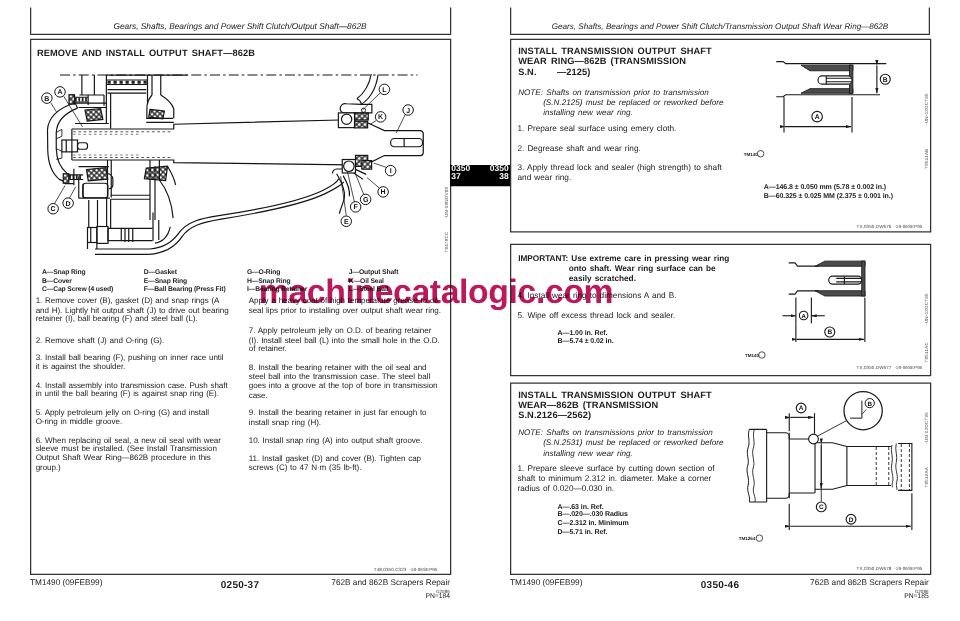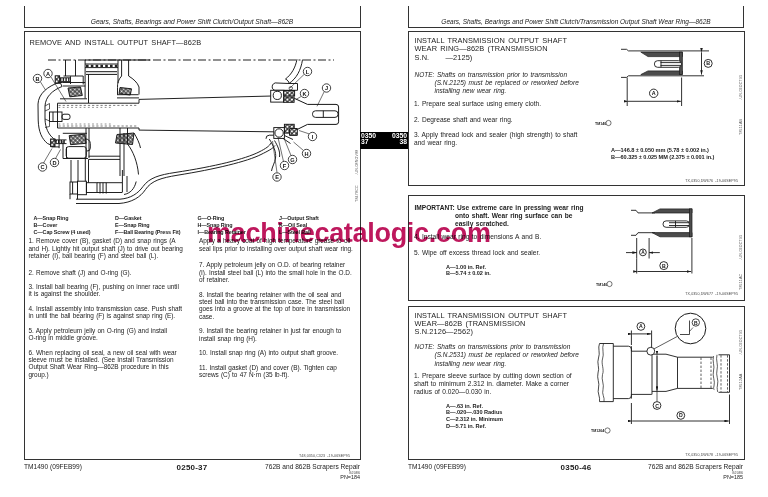--- a/index.html
+++ b/index.html
@@ -3,21 +3,21 @@
 <meta charset="utf-8">
 <style>
   html,body{margin:0;padding:0;}
   body{width:768px;height:497px;position:relative;background:#fff;overflow:hidden;
        font-family:"Liberation Sans",sans-serif;color:#1c1c1c;}
   .abs{position:absolute;}
   .hdr{font-style:italic;font-size:6.7px;text-align:center;color:#222;}
   .vline{position:absolute;width:1px;background:#333;}
   .hline{position:absolute;height:1px;background:#333;}
   .box{position:absolute;border:1px solid #333;}
-  .ttl{font-weight:normal;font-size:7.4px;letter-spacing:.1px;word-spacing:1.1px;line-height:8.4px;}
+  .ttl{font-weight:bold;font-size:7.4px;letter-spacing:.1px;word-spacing:1.1px;line-height:8.4px;}
   .body6{font-size:6.45px;line-height:7.35px;letter-spacing:-0.05px;word-spacing:0.55px;}
   .rbody{font-size:6.6px;line-height:8.3px;letter-spacing:0px;word-spacing:0.6px;}
   .note{font-style:italic;font-size:6.5px;line-height:8.3px;word-spacing:0.8px;}
   .leg{font-weight:bold;font-size:5.4px;line-height:7.15px;letter-spacing:-0.1px;}
   .dims{font-weight:bold;font-size:5.6px;line-height:7.1px;letter-spacing:-0.05px;}
   .tiny{font-size:3.6px;color:#444;letter-spacing:0.1px;}
   .vtxt{font-size:3.6px;color:#555;transform:rotate(-90deg);transform-origin:left top;white-space:nowrap;letter-spacing:0.2px;}
   .foot{font-size:6.6px;}
   .pgnum{font-weight:bold;font-size:8px;letter-spacing:.2px;}
   svg{position:absolute;overflow:visible;}

